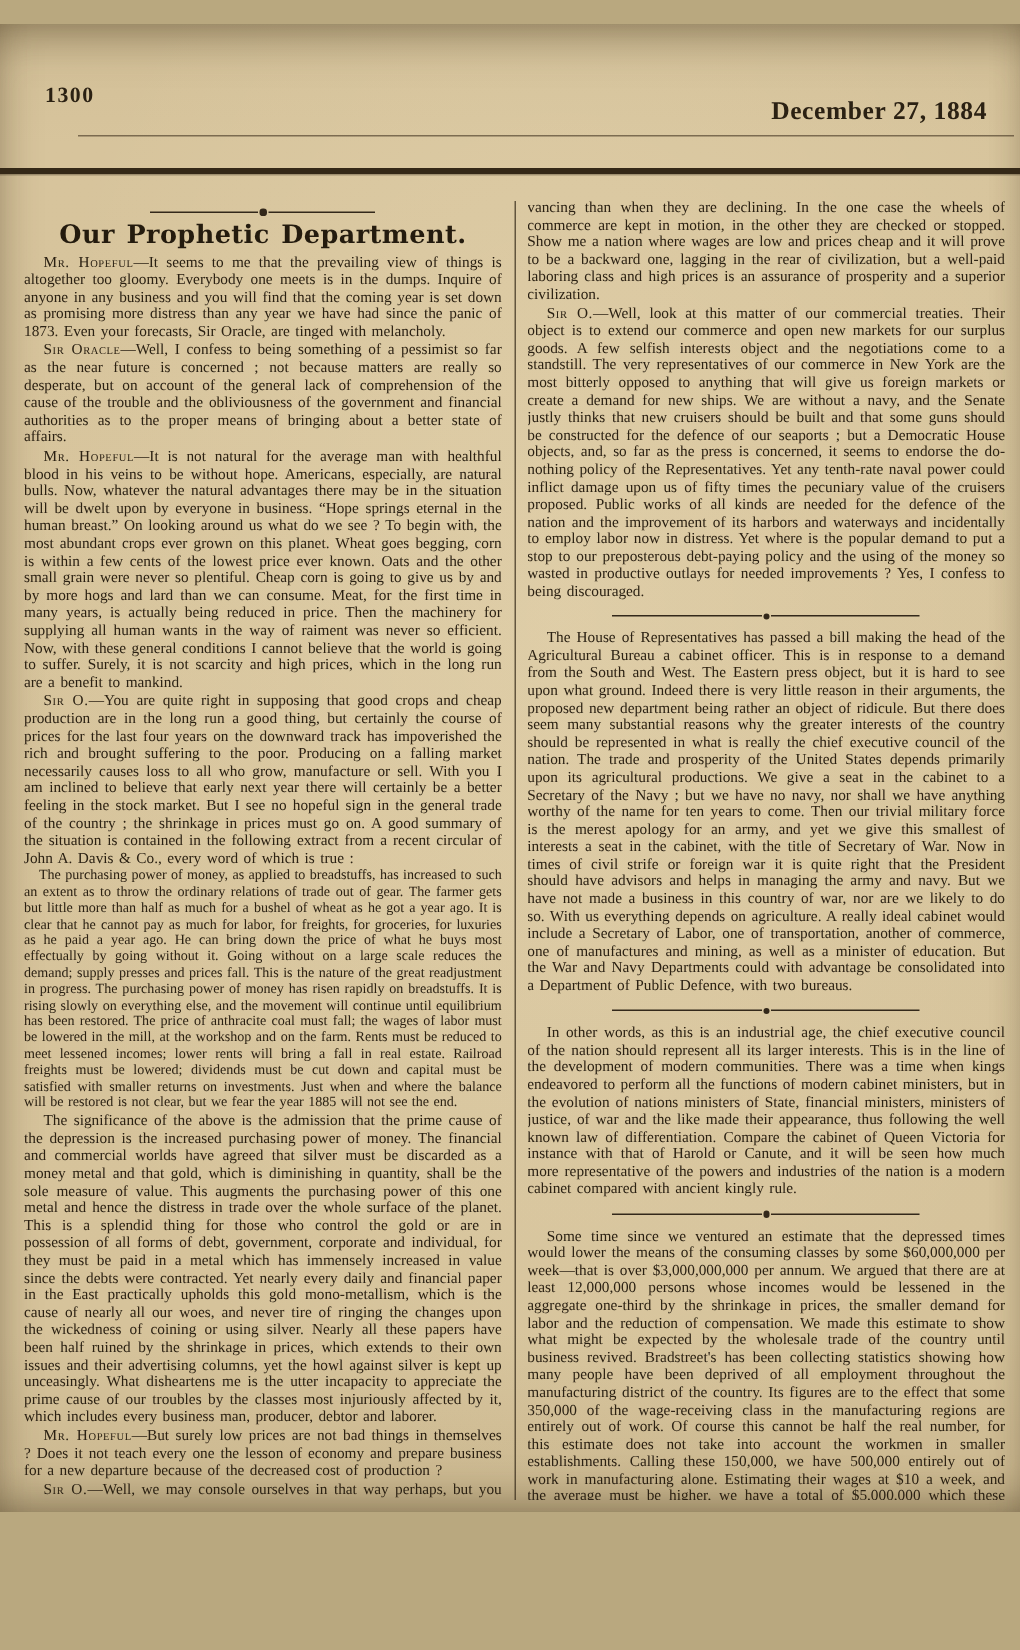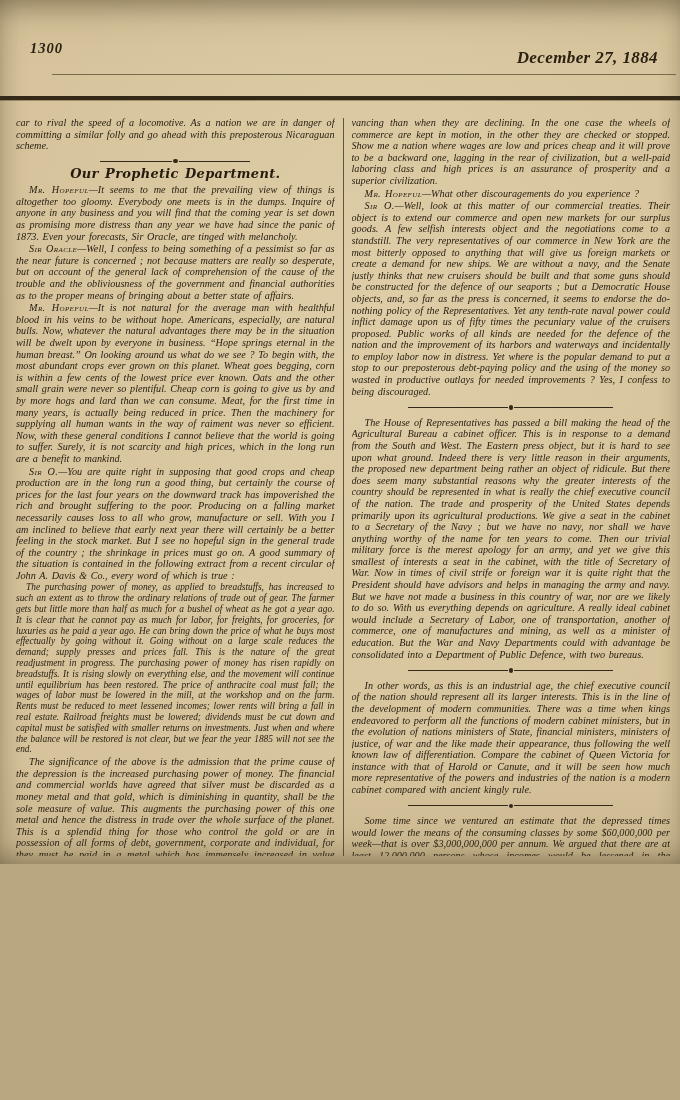--- a/index.html
+++ b/index.html
@@ -1,31 +1,30 @@
 <!DOCTYPE html>
 <html><head>
 <meta charset="utf-8">
 <style>
   html,body{margin:0;padding:0;background:#b9a87f;}
   .page{
     position:relative;
-    width:680px;height:864px;
-    margin:0 auto;
+    width:680px;height:992px;
+    margin:16px auto;
     background:
       radial-gradient(ellipse at 55% 40%, rgba(255,244,214,0.20), rgba(0,0,0,0) 70%),
       linear-gradient(180deg,#c6b48c 0%,#d4c199 3%,#d7c49c 8%,#d6c39b 88%,#cdba92 97%,#c2b088 100%);
     box-shadow:
       inset 0 22px 34px -20px rgba(84,68,42,0.55),
       inset 0 -20px 30px -18px rgba(84,68,42,0.50),
       inset 16px 0 34px -24px rgba(84,68,42,0.45),
       inset -12px 0 28px -22px rgba(84,68,42,0.35);
     overflow:hidden;
     font-family:"Liberation Serif","DejaVu Serif",serif;
     color:#2b2113;
-    font-style:italic;
   }
   
   .masthead{position:absolute;top:0;left:0;right:0;height:96px;}
   .page-num{
     position:absolute;top:40px;left:30px;
     font-size:14.5px;font-weight:bold;letter-spacing:1px;
   }
   .masthead-title{
     position:absolute;top:24px;left:0;right:0;margin:0;
     text-align:center;font-size:30px;font-weight:bold;
@@ -48,21 +47,21 @@
     margin:1px 0 0 0;
     font-size:10.2px;line-height:11.6px;
     text-align:justify;text-indent:13px;
     word-spacing:1.1px;
   }
   .col p.cont{text-indent:0;}
   .speaker{font-variant:small-caps;letter-spacing:0.4px;}
   .extract{font-size:9.4px !important;line-height:10.8px !important;text-indent:10px !important;word-spacing:0.6px !important;}
   .sec-head{
     margin:3px 0 3px 0;
-    text-align:center;font-size:13px;font-weight:bold;
+    text-align:center;font-size:17px;font-weight:bold;
     letter-spacing:0.3px;word-spacing:1.5px;color:#241b0e;
     font-family:"DejaVu Serif","Liberation Serif",serif;
   }
   .ornament{display:flex;align-items:center;justify-content:center;margin:6px auto 5px auto;width:205px;}
   .ornament.narrow{width:150px;margin:7px auto 2px auto;}
   .ornament .line{flex:1;border-top:1.2px solid #33281a;}
   .ornament .dot{width:4.5px;height:4.5px;background:#33281a;border-radius:50%;margin:0 1px;}
   .rcol .ornament{margin:8px auto 7px auto;}
 </style>
 </head>
@@ -73,21 +72,20 @@
   <header class="masthead">
     <span class="page-num">1300</span>
     <span class="issue-date">December 27, 1884</span>
   </header>
   <div class="rule-thin"></div>
   <div class="rule-thick"></div>
 
   <main class="columns">
 
     <section class="col">
-      <p class="cont">car to rival the speed of a locomotive.  As a nation we are in danger of committing a similar folly and go ahead with this preposterous Nicaraguan scheme.</p>
 
       <div class="ornament narrow">
         <span class="line"></span>
         <span class="dot"></span>
         <span class="line"></span>
       </div>
 
       <h2 class="sec-head">Our Prophetic Department.</h2>
 
       <p><span class="speaker">Mr. Hopeful</span><span>—It seems to me that the prevailing view of things is altogether too gloomy.  Everybody one meets is in the dumps.  Inquire of anyone in any business and you will find that the coming year is set down as promising more distress than any year we have had since the panic of 1873.  Even your forecasts, Sir Oracle, are tinged with melancholy.</span></p>
@@ -101,21 +99,20 @@
 
       <p><span class="speaker">Mr. Hopeful</span><span>—But surely low prices are not bad things in themselves ?  Does it not teach every one the lesson of economy and prepare business for a new departure because of the decreased cost of production ?</span></p>
       <p><span class="speaker">Sir O.</span><span>—Well, we may console ourselves in that way perhaps, but you have read the history of prices in vain if you have not found out that the bulk of the race is always happier when prices are ad-</span></p>
     </section>
 
     <div class="col-rule"></div>
 
     <section class="col rcol">
       <p class="cont">vancing than when they are declining.  In the one case the wheels of commerce are kept in motion, in the other they are checked or stopped.  Show me a nation where wages are low and prices cheap and it will prove to be a backward one, lagging in the rear of civilization, but a well-paid laboring class and high prices is an assurance of prosperity and a superior civilization.</p>
 
-      <p><span class="speaker">Mr. Hopeful</span><span>—What other discouragements do you experience ?</span></p>
       <p><span class="speaker">Sir O.</span><span>—Well, look at this matter of our commercial treaties.  Their object is to extend our commerce and open new markets for our surplus goods.  A few selfish interests object and the negotiations come to a standstill.  The very representatives of our commerce in New York are the most bitterly opposed to anything that will give us foreign markets or create a demand for new ships.  We are without a navy, and the Senate justly thinks that new cruisers should be built and that some guns should be constructed for the defence of our seaports ; but a Democratic House objects, and, so far as the press is concerned, it seems to endorse the do-nothing policy of the Representatives.  Yet any tenth-rate naval power could inflict damage upon us of fifty times the pecuniary value of the cruisers proposed.  Public works of all kinds are needed for the defence of the nation and the improvement of its harbors and waterways and incidentally to employ labor now in distress.  Yet where is the popular demand to put a stop to our preposterous debt-paying policy and the using of the money so wasted in productive outlays for needed improvements ?  Yes, I confess to being discouraged.</span></p>
 
       <div class="ornament">
         <span class="line"></span>
         <span class="dot"></span>
         <span class="line"></span>
       </div>
 
       <p>The House of Representatives has passed a bill making the head of the Agricultural Bureau a cabinet officer.  This is in response to a demand from the South and West.  The Eastern press object, but it is hard to see upon what ground.  Indeed there is very little reason in their arguments, the proposed new department being rather an object of ridicule.  But there does seem many substantial reasons why the greater interests of the country should be represented in what is really the chief executive council of the nation.  The trade and prosperity of the United States depends primarily upon its agricultural productions.  We give a seat in the cabinet to a Secretary of the Navy ; but we have no navy, nor shall we have anything worthy of the name for ten years to come.  Then our trivial military force is the merest apology for an army, and yet we give this smallest of interests a seat in the cabinet, with the title of Secretary of War.  Now in times of civil strife or foreign war it is quite right that the President should have advisors and helps in managing the army and navy.  But we have not made a business in this country of war, nor are we likely to do so.  With us everything depends on agriculture.  A really ideal cabinet would include a Secretary of Labor, one of transportation, another of commerce, one of manufactures and mining, as well as a minister of education.  But the War and Navy Departments could with advantage be consolidated into a Department of Public Defence, with two bureaus.</p>
 

